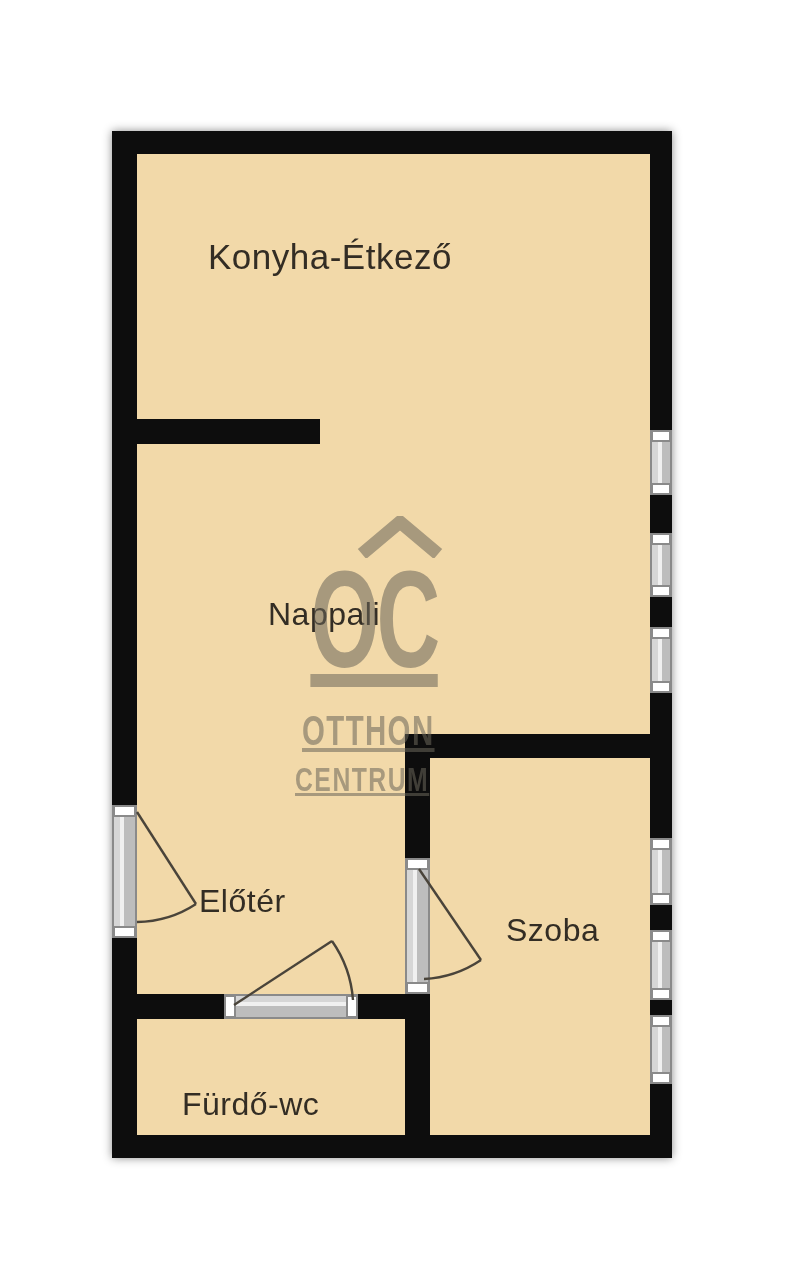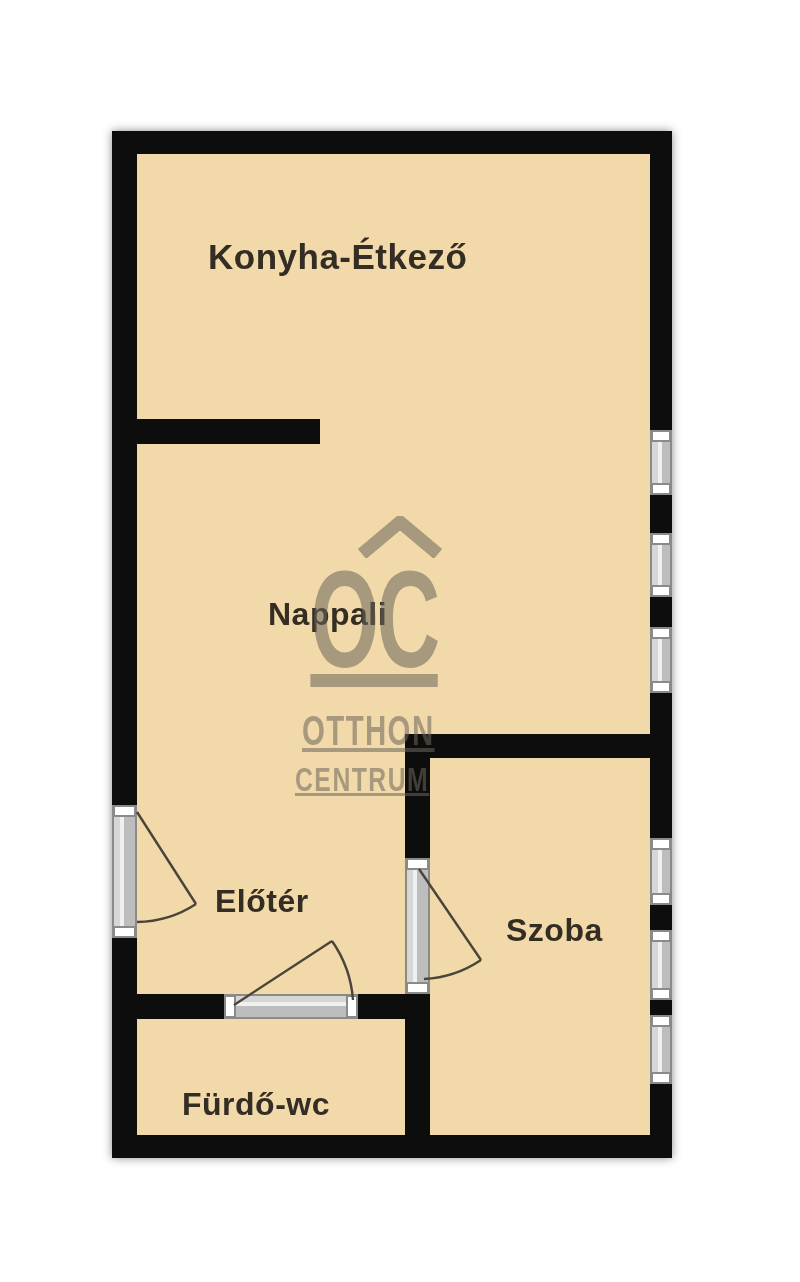--- a/index.html
+++ b/index.html
@@ -39,21 +39,21 @@
     border:2px solid var(--c-window-edge);
   }
   .window.v .cap{left:1px;right:1px;height:12px;}
   .window.v .cap.a{top:0;}
   .window.v .cap.b{bottom:0;}
   .window.h .cap{top:1px;bottom:1px;width:12px;}
   .window.h .cap.a{left:0;}
   .window.h .cap.b{right:0;}
   .room-label{
     position:absolute;color:var(--c-label);
-    font-size:32px;letter-spacing:0.5px;white-space:nowrap;font-weight:bold;
+    font-size:32px;letter-spacing:0.5px;white-space:nowrap;
   }
   .doors{position:absolute;left:0;top:0;width:560px;height:1027px;pointer-events:none;}
   .doors path, .doors line{stroke:var(--c-door-line);stroke-width:2.4;fill:none;}
   .watermark{
     position:absolute;left:148px;top:385px;width:280px;
     color:var(--c-watermark);opacity:0.55;text-align:left;
     pointer-events:none;
     text-decoration:underline;
   }
   .wm-chevron{display:block;margin:0 auto;}
@@ -142,21 +142,21 @@
       <path d="M220,810 A118,118 0 0 1 241,869"></path>
     </g>
     <g>
       <line x1="307" y1="738" x2="369" y2="829"></line>
       <path d="M369,829 A112,112 0 0 1 312,848"></path>
     </g>
   </svg>
 
   <div class="room-label" style="left:96px;top:106px;font-size:35px;">Konyha-Étkező</div>
   <div class="room-label" style="left:156px;top:465px;">Nappali</div>
-  <div class="room-label" style="left:103px;top:752px;">Előtér</div>
+  <div class="room-label" style="left:87px;top:752px;">Előtér</div>
   <div class="room-label" style="left:394px;top:781px;">Szoba</div>
   <div class="room-label" style="left:70px;top:955px;">Fürdő-wc</div>
 
   <div class="watermark">
     <svg class="wm-chevron" width="90" height="42" viewBox="0 0 90 42">
       <path d="M7,38 L45,6 L83,38" fill="none" stroke="currentColor" stroke-width="13"></path>
     </svg>
     <div class="wm-oc">OC</div>
     <div class="wm-line1">OTTHON</div>
     <div class="wm-line2">CENTRUM</div>

